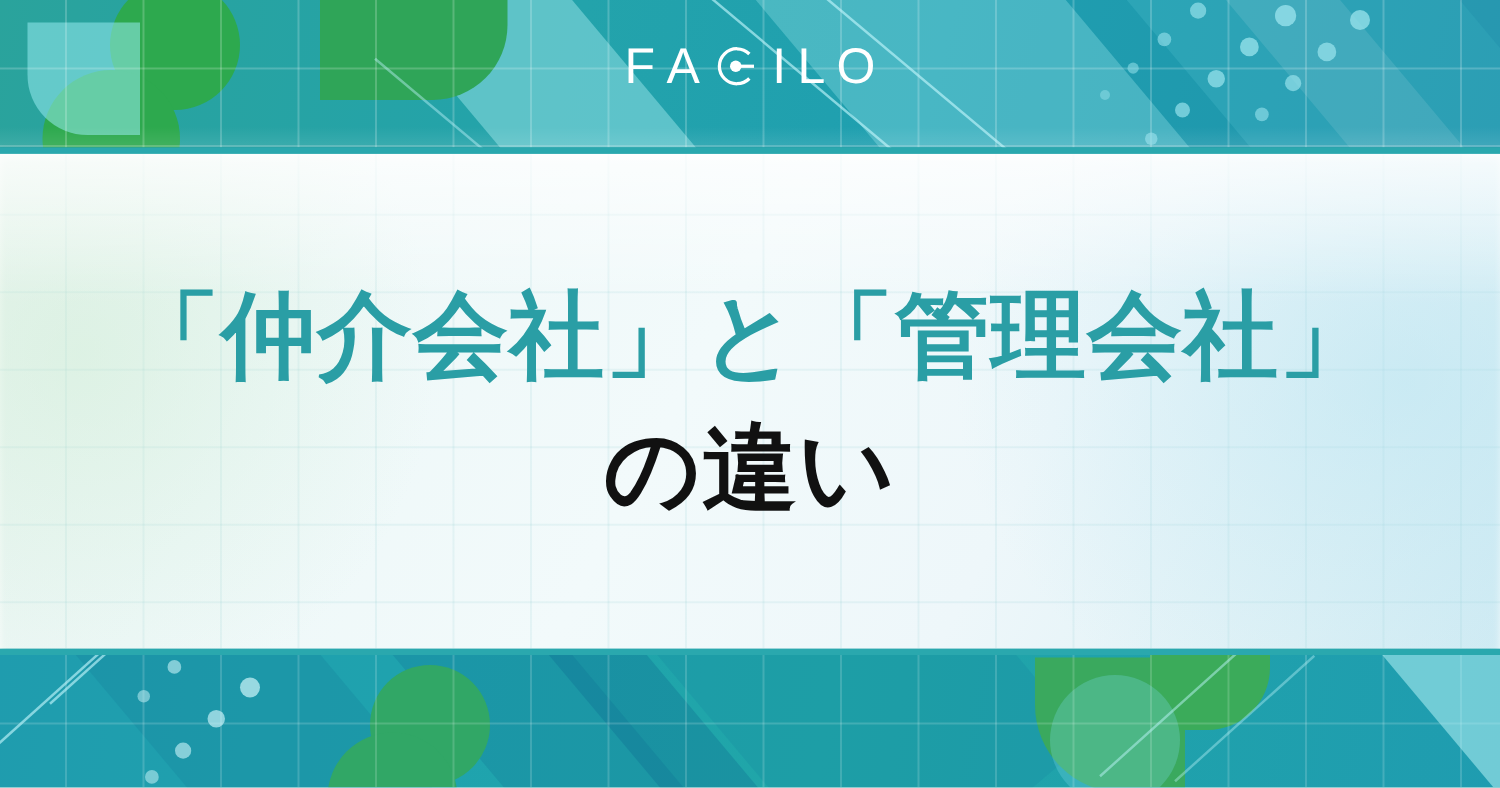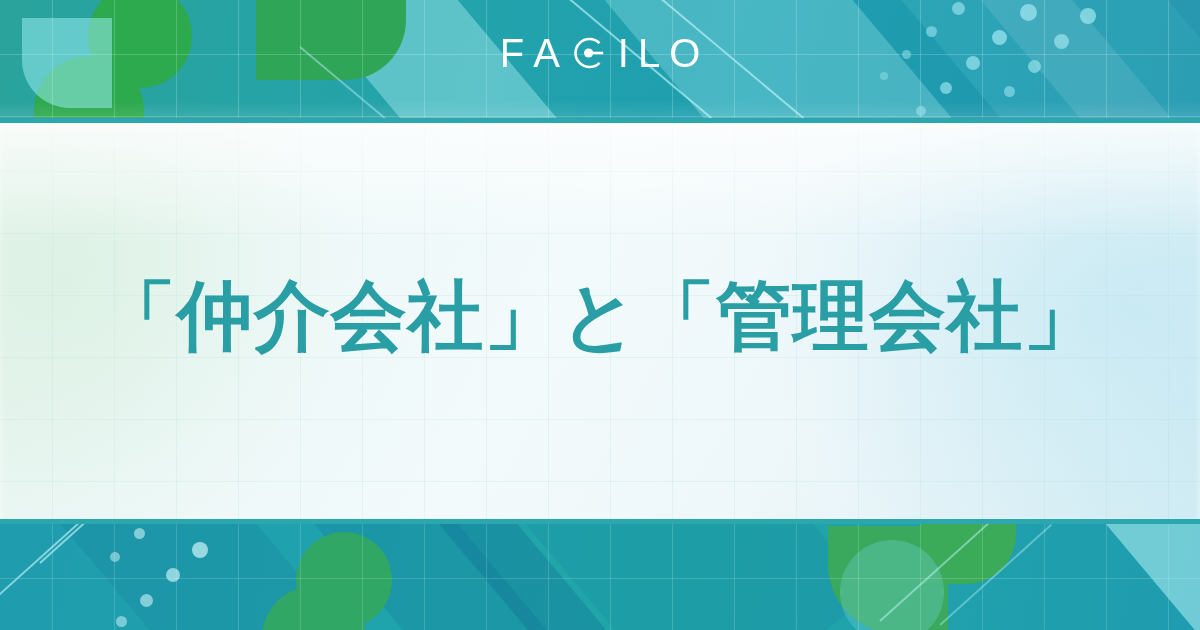--- a/index.html
+++ b/index.html
@@ -348,20 +348,23 @@
     <div class="card-grid"></div>
     <div class="card-wash-l"></div>
     <div class="card-wash-r"></div>
     <div class="card-gloss"></div>
   </div>
 
   <div class="title-wrap">
     <div class="title-line title-line-1">
       <span class="t-accent">「仲介会社」</span><span class="t-accent">と</span><span class="t-accent">「管理会社」</span>
     </div>
+    <div class="title-line title-line-2">
+      <span class="t-dark">の違い</span>
+    </div>
   </div>
 
   <div class="banner-bottom">
 
     <div class="band bb-band-d"></div>
     <div class="band bb-band-a"></div>
     <div class="band bb-band-b"></div>
     <div class="band bb-band-c"></div>
 
     <div class="blob bb-green-1"></div>

